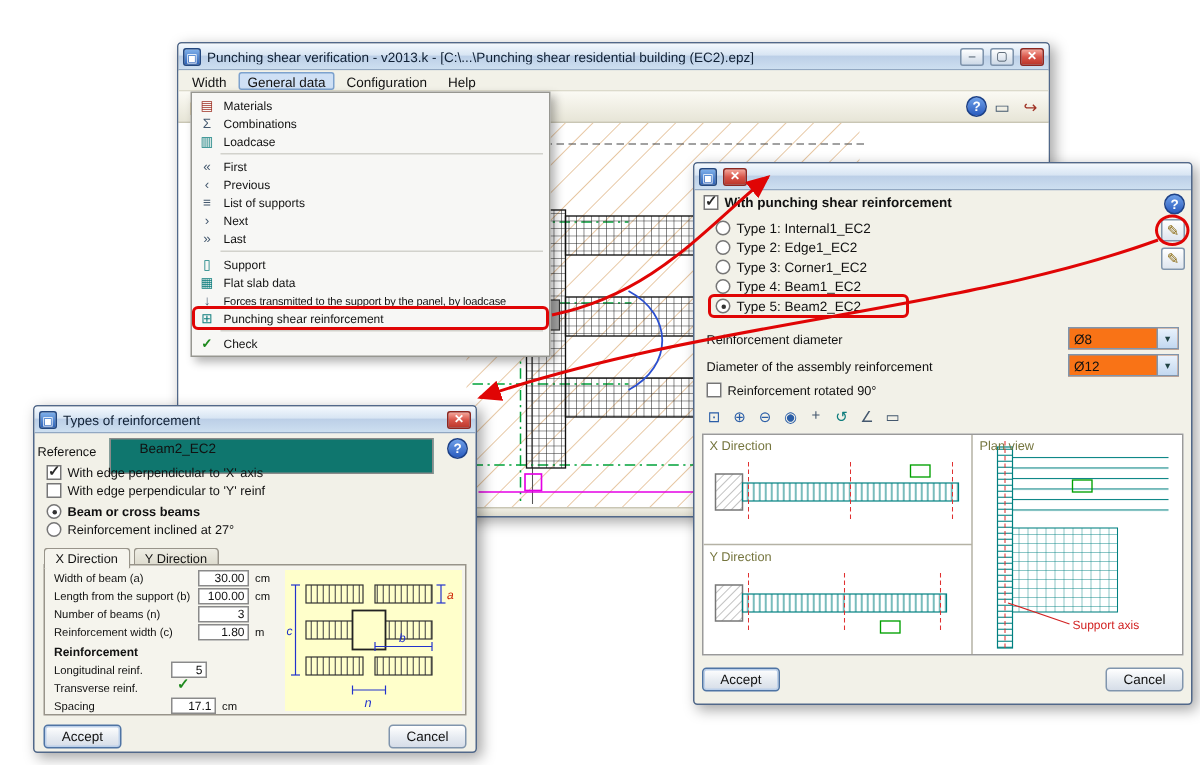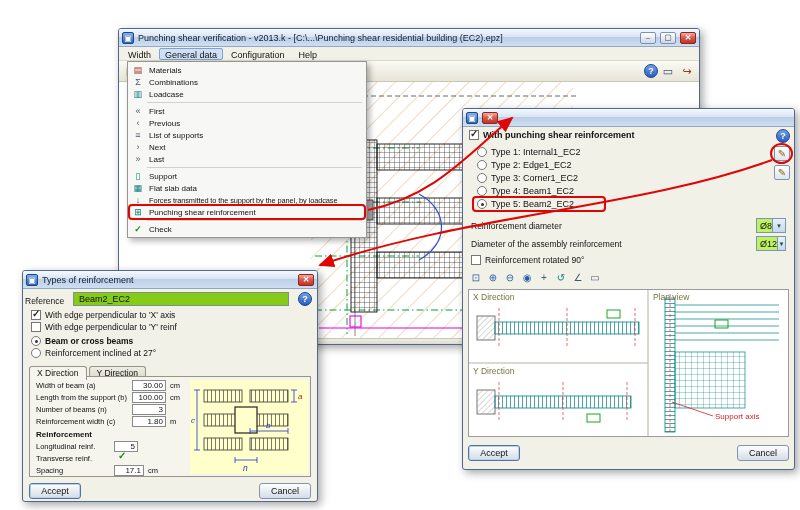--- a/index.html
+++ b/index.html
@@ -37,38 +37,38 @@
   .anno { position:absolute; border:2px solid #e00505; border-radius:4px; pointer-events:none; z-index:5; }
   .anno.ellipse { border-radius:50%; }
 
   .row { position:absolute; display:flex; align-items:center; gap:4px; font-size:9px; white-space:nowrap; }
   .cb { width:10px; height:10px; background:#fff; border:1px solid #767676; flex:none; position:relative; }
   .cb.on::after { content:"✓"; position:absolute; left:0px; top:-3.5px; font-size:10px; font-weight:bold; color:#2a2a2a; }
   .rb { width:10px; height:10px; border-radius:50%; background:#fff; border:1px solid #767676; flex:none; position:relative; }
   .rb.on::after { content:""; position:absolute; inset:2.5px; border-radius:50%; background:#333; }
   .bold { font-weight:bold; }
 
-  .combo { position:absolute; width:30px; height:15px; background:#bef264; border:1px solid #8095ad; display:flex; align-items:center; }
+  .combo { position:absolute; width:74px; height:15px; background:#f97316; border:1px solid #8095ad; display:flex; align-items:center; }
   .combo .v { flex:1; font-size:9px; padding-left:3px; }
   .combo .dd { width:14px; height:100%; background:linear-gradient(#e9f2fc,#c3d8f0); border-left:1px solid #8095ad; font-size:7px; display:flex; align-items:center; justify-content:center; color:#244; }
 
   .btn { position:absolute; height:16px; min-width:52px; padding:0 8px; display:flex; align-items:center; justify-content:center; font-size:9px; background:linear-gradient(#ffffff,#e6ebf1 55%,#d6dde8); border:1px solid #8095ad; border-radius:3px; }
   .btn.primary { border-color:#4f74a4; box-shadow:0 0 0 1px #bcd0ea inset; }
 
   .helpbtn { position:absolute; width:14px; height:14px; border-radius:50%; background:linear-gradient(#6fa0e8,#2a5cbf); color:#fff; font-size:9px; font-weight:bold; display:flex; align-items:center; justify-content:center; border:1px solid #1d4187; }
   .editbtn { position:absolute; width:16px; height:15px; background:linear-gradient(#ffffff,#dfe6ef); border:1px solid #8095ad; border-radius:2px; font-size:10px; display:flex; align-items:center; justify-content:center; color:#8a6a10; }
 
   .tab { display:inline-block; height:13px; line-height:12px; padding:0 7px; font-size:8.5px; background:linear-gradient(#eeede4,#dbd9cb); border:1px solid #98948a; border-bottom:none; border-radius:3px 3px 0 0; margin-right:2px; position:relative; }
   .tab.active { background:#f5f4ed; height:14px; z-index:2; }
   .panel { position:absolute; background:#f5f4ed; border:1px solid #98948a; }
 
   .fld-label { position:absolute; font-size:7.5px; white-space:nowrap; }
   .fld-input { position:absolute; width:34px; height:11px; background:#fff; border:1px solid #8a8a8a; font-size:8px; text-align:right; padding:0 2px; line-height:9px; }
   .fld-unit { position:absolute; font-size:7.5px; }
-  .txt { position:absolute; background:#84cc16; border:1px solid #8a8a8a; font-size:9px; padding:0 5px; line-height:12px; height:14px; }
+  .txt { position:absolute; background:#0f766e; border:1px solid #8a8a8a; font-size:9px; padding:0 19px; line-height:12px; height:24px; }
 
   .preview { position:absolute; background:#ffffff; border:1px solid #9a9a9a; }
   .pv-label { position:absolute; font-size:8.5px; color:#75753e; }
   .sup-axis { position:absolute; font-size:8px; color:#d22222; }
   .greencheck { color:#1f8a1f; font-weight:bold; font-size:10px; position:absolute; }
 </style>
 </head>
 <body>
 
 <div class="window" id="main-win" style="left:118px; top:28px; width:582px; height:317px; z-index:1;">

